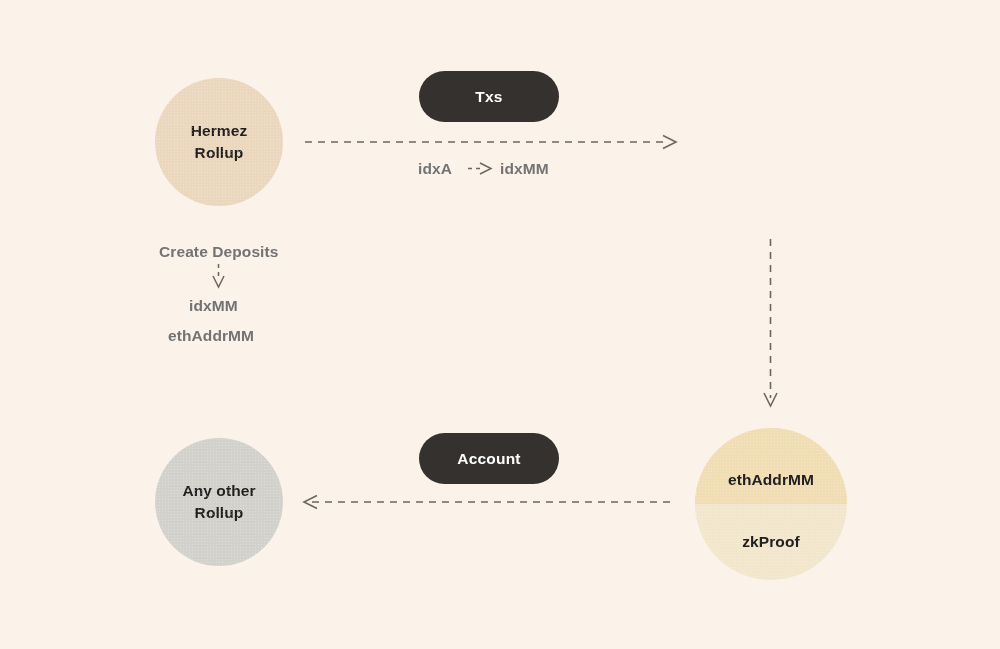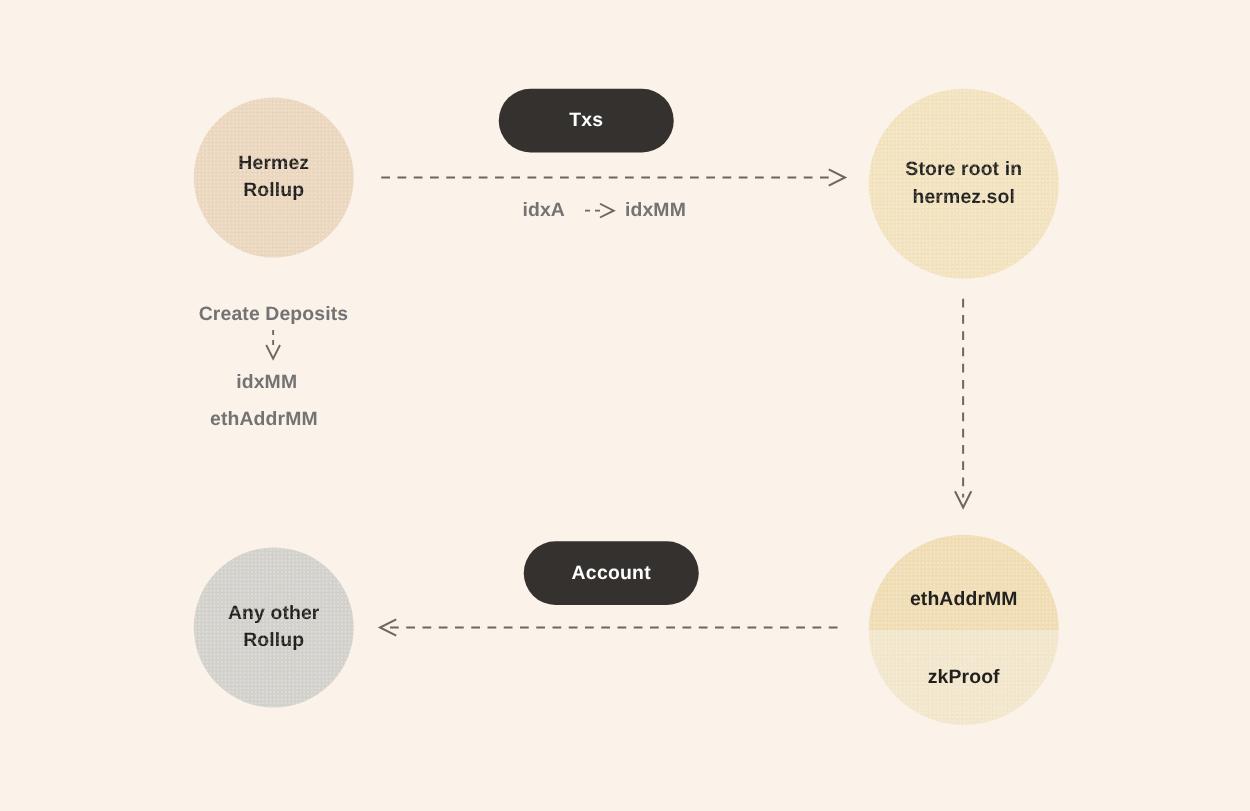--- a/index.html
+++ b/index.html
@@ -107,21 +107,21 @@
     color: #FFFFFF;
     border-radius: 999px;
     display: flex;
     align-items: center;
     justify-content: center;
     font-weight: bold;
     font-size: 15.5px;
     letter-spacing: 0.2px;
   }
   #pill-txs {
-    left: 399px;
+    left: 419px;
     top: 71px;
     width: 140px;
     height: 51px;
   }
   #pill-deposits {
     left: 419px;
     top: 433px;
     width: 140px;
     height: 51px;
   }
@@ -188,24 +188,20 @@
       <line x1="468" y1="168.5" x2="484" y2="168.5" stroke="#6E675C" stroke-width="1.5" stroke-dasharray="4 4" stroke-linecap="butt"></line>
       <path d="M 480 163 L 491 168.5 L 480 174" fill="none" stroke="#6E675C" stroke-width="1.5" stroke-linejoin="miter" stroke-linecap="butt"></path>
     </g>
   </svg>
 
   <div id="node-hermez-rollup" class="node-circle">
     <span>Hermez</span>
     <span>Rollup</span>
   </div>
 
-  <div id="node-store-root" class="node-circle">
-    <span>Store root in</span>
-    <span>hermez.sol</span>
-  </div>
 
   <div id="node-any-other-rollup" class="node-circle">
     <span>Any other</span>
     <span>Rollup</span>
   </div>
 
   <div id="node-eth-zk" class="node-circle">
     <div class="half-top"></div>
     <span class="lbl lbl-eth">ethAddrMM</span>
     <span class="lbl lbl-zk">zkProof</span>

